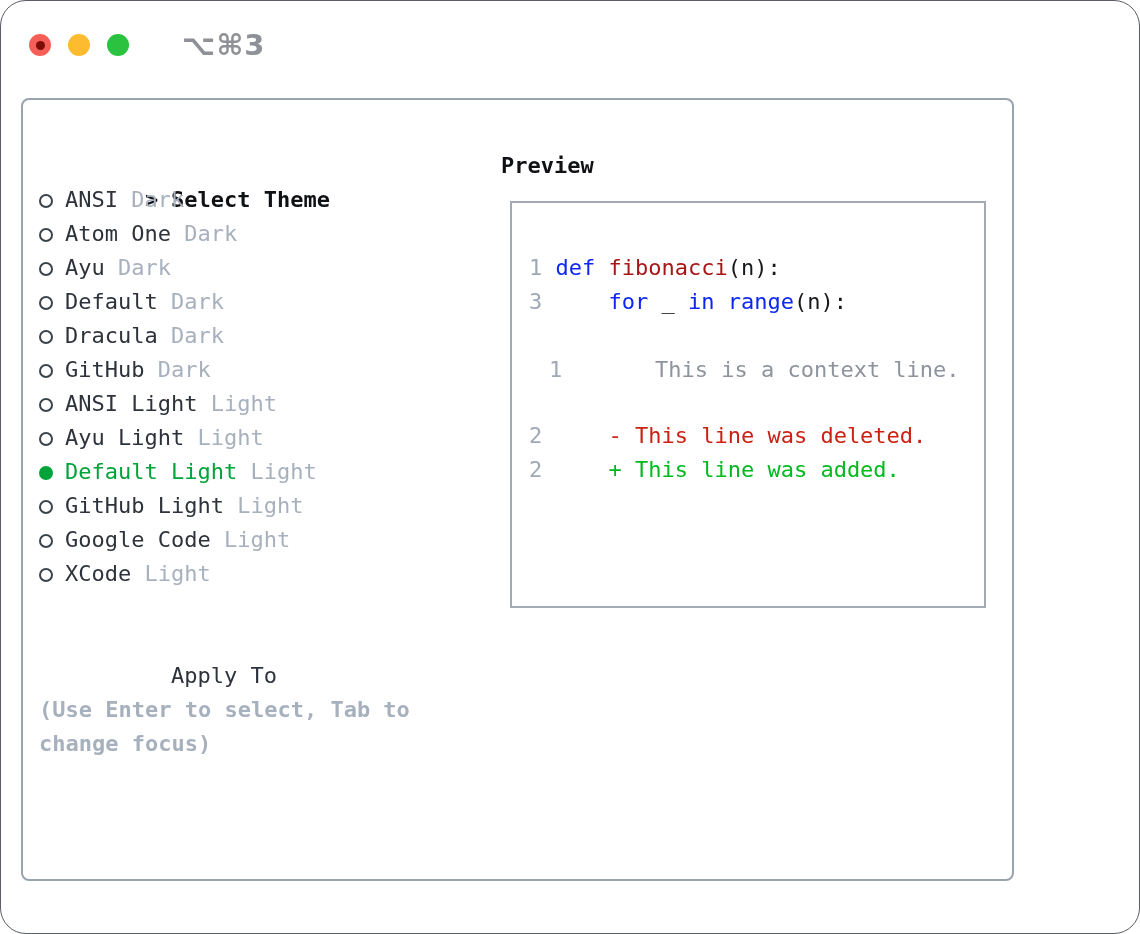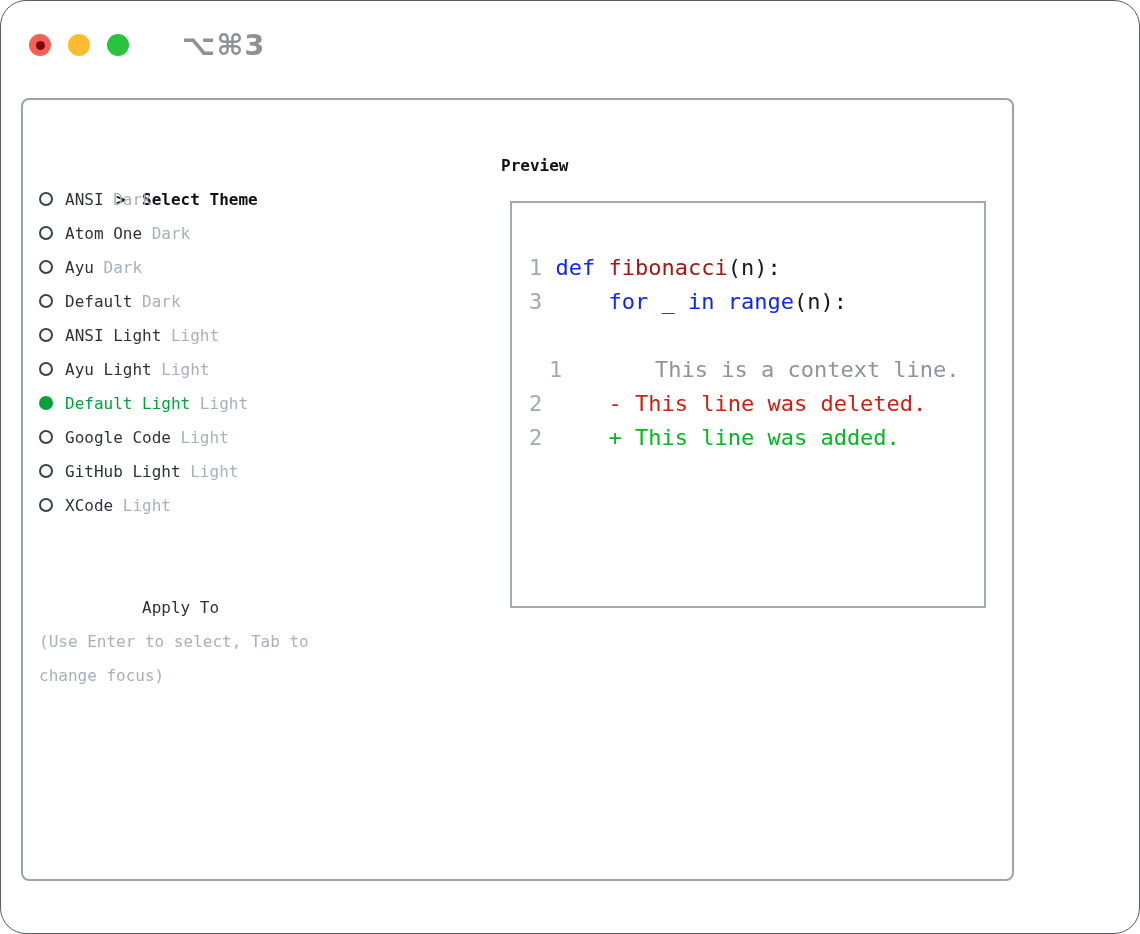--- a/index.html
+++ b/index.html
@@ -15,43 +15,43 @@
           display:flex;align-items:center;justify-content:center;}
   .tl-red{background:var(--tl-red);}
   .tl-yellow{background:var(--tl-yellow);}
   .tl-green{background:var(--tl-green);}
   .tl-inner{width:9px;height:9px;border-radius:50%;background:var(--tl-red-inner);}
   .shortcut{margin-left:36px;color:#8f9196;font-size:29px;font-weight:600;
             font-family:"DejaVu Sans","Liberation Sans",sans-serif;letter-spacing:1px;}
   
   .panel{position:absolute;left:20px;top:97px;width:993px;height:783px;
          box-sizing:border-box;border:2px solid #9aa4ae;border-radius:8px;background:#fff;}
-  .row{height:34px;line-height:34px;font-size:16px;white-space:pre;color:var(--text-dark);}
+  .row{height:34px;line-height:34px;font-size:22px;white-space:pre;color:var(--text-dark);}
   .left-col{position:absolute;left:16px;top:49px;}
   .marker{display:inline-block;width:26px;}
   .ring{display:inline-block;width:14px;height:14px;box-sizing:border-box;
         border:2px solid #3c424a;border-radius:50%;vertical-align:-1px;}
   .ring.filled{background:var(--sel-green);border-color:var(--sel-green);}
   .bold{font-weight:bold;color:#101114;}
   .cursor{font-weight:bold;color:#101114;}
   .variant{color:var(--muted);text-align:center;}
   .green-text{color:var(--sel-green);}
-  .help{color:var(--muted);}
+  .help{color:var(--muted);font-weight:bold;}
   
   .preview-heading{position:absolute;left:478px;top:49px;}
   .preview-box{position:absolute;left:487px;top:101px;width:476px;height:407px;
                box-sizing:border-box;border:2px solid #a2aab4;background:#fff;
                padding:48px 0 0 17px;overflow:hidden;}
   .cline{height:34px;line-height:34px;font-size:22px;white-space:pre;color:#17181b;}
   .lnum{display:inline-block;width:2ch;color:var(--lnum);}
   .tok-kw{color:var(--kw-blue);}
   .tok-fn{color:var(--fn-red);}
   .tok-var{font-style:italic;}
   .diff-context{color:var(--context-gray);margin-left:20px;}
-  .diff-deleted{color:var(--del-red);}
+  .diff-deleted{color:var(--del-red);margin-top:32px;}
   .diff-added{color:var(--add-green);}
 </style>
 </head>
 <body>
 
 <div class="window">
 
   <div class="titlebar">
     <span class="tl-dot tl-red">
       <span class="tl-inner"></span>
@@ -65,25 +65,27 @@
 
     <div class="left-col">
       <div class="row">
         <span class="marker cursor">&gt;</span><span class="bold">Select Theme</span>
       </div>
       <div id="theme-list">
           <div class="row"><span class="marker"><span class="ring"></span></span><span>ANSI</span><span class="variant"> Dark</span></div>
           <div class="row"><span class="marker"><span class="ring"></span></span><span>Atom One</span><span class="variant"> Dark</span></div>
           <div class="row"><span class="marker"><span class="ring"></span></span><span>Ayu</span><span class="variant"> Dark</span></div>
           <div class="row"><span class="marker"><span class="ring"></span></span><span>Default</span><span class="variant"> Dark</span></div>
+          <div class="row"><span class="marker"><span class="ring"></span></span><span>Dracula</span><span class="variant"> Dark</span></div>
+          <div class="row"><span class="marker"><span class="ring"></span></span><span>GitHub</span><span class="variant"> Dark</span></div>
           <div class="row"><span class="marker"><span class="ring"></span></span><span>ANSI Light</span><span class="variant"> Light</span></div>
           <div class="row"><span class="marker"><span class="ring"></span></span><span>Ayu Light</span><span class="variant"> Light</span></div>
           <div class="row"><span class="marker"><span class="ring filled"></span></span><span class="green-text">Default Light</span><span class="variant"> Light</span></div>
+          <div class="row"><span class="marker"><span class="ring"></span></span><span>GitHub Light</span><span class="variant"> Light</span></div>
           <div class="row"><span class="marker"><span class="ring"></span></span><span>Google Code</span><span class="variant"> Light</span></div>
-          <div class="row"><span class="marker"><span class="ring"></span></span><span>GitHub Light</span><span class="variant"> Light</span></div>
           <div class="row"><span class="marker"><span class="ring"></span></span><span>XCode</span><span class="variant"> Light</span></div>
         </div>
       <div class="row"> </div>
       <div class="row">
         <span class="marker"></span><span>Apply To</span>
       </div>
       <div class="row"> </div>
       <div class="row help">(Use Enter to select, Tab to</div>
       <div class="row help">change focus)</div>
     </div>

